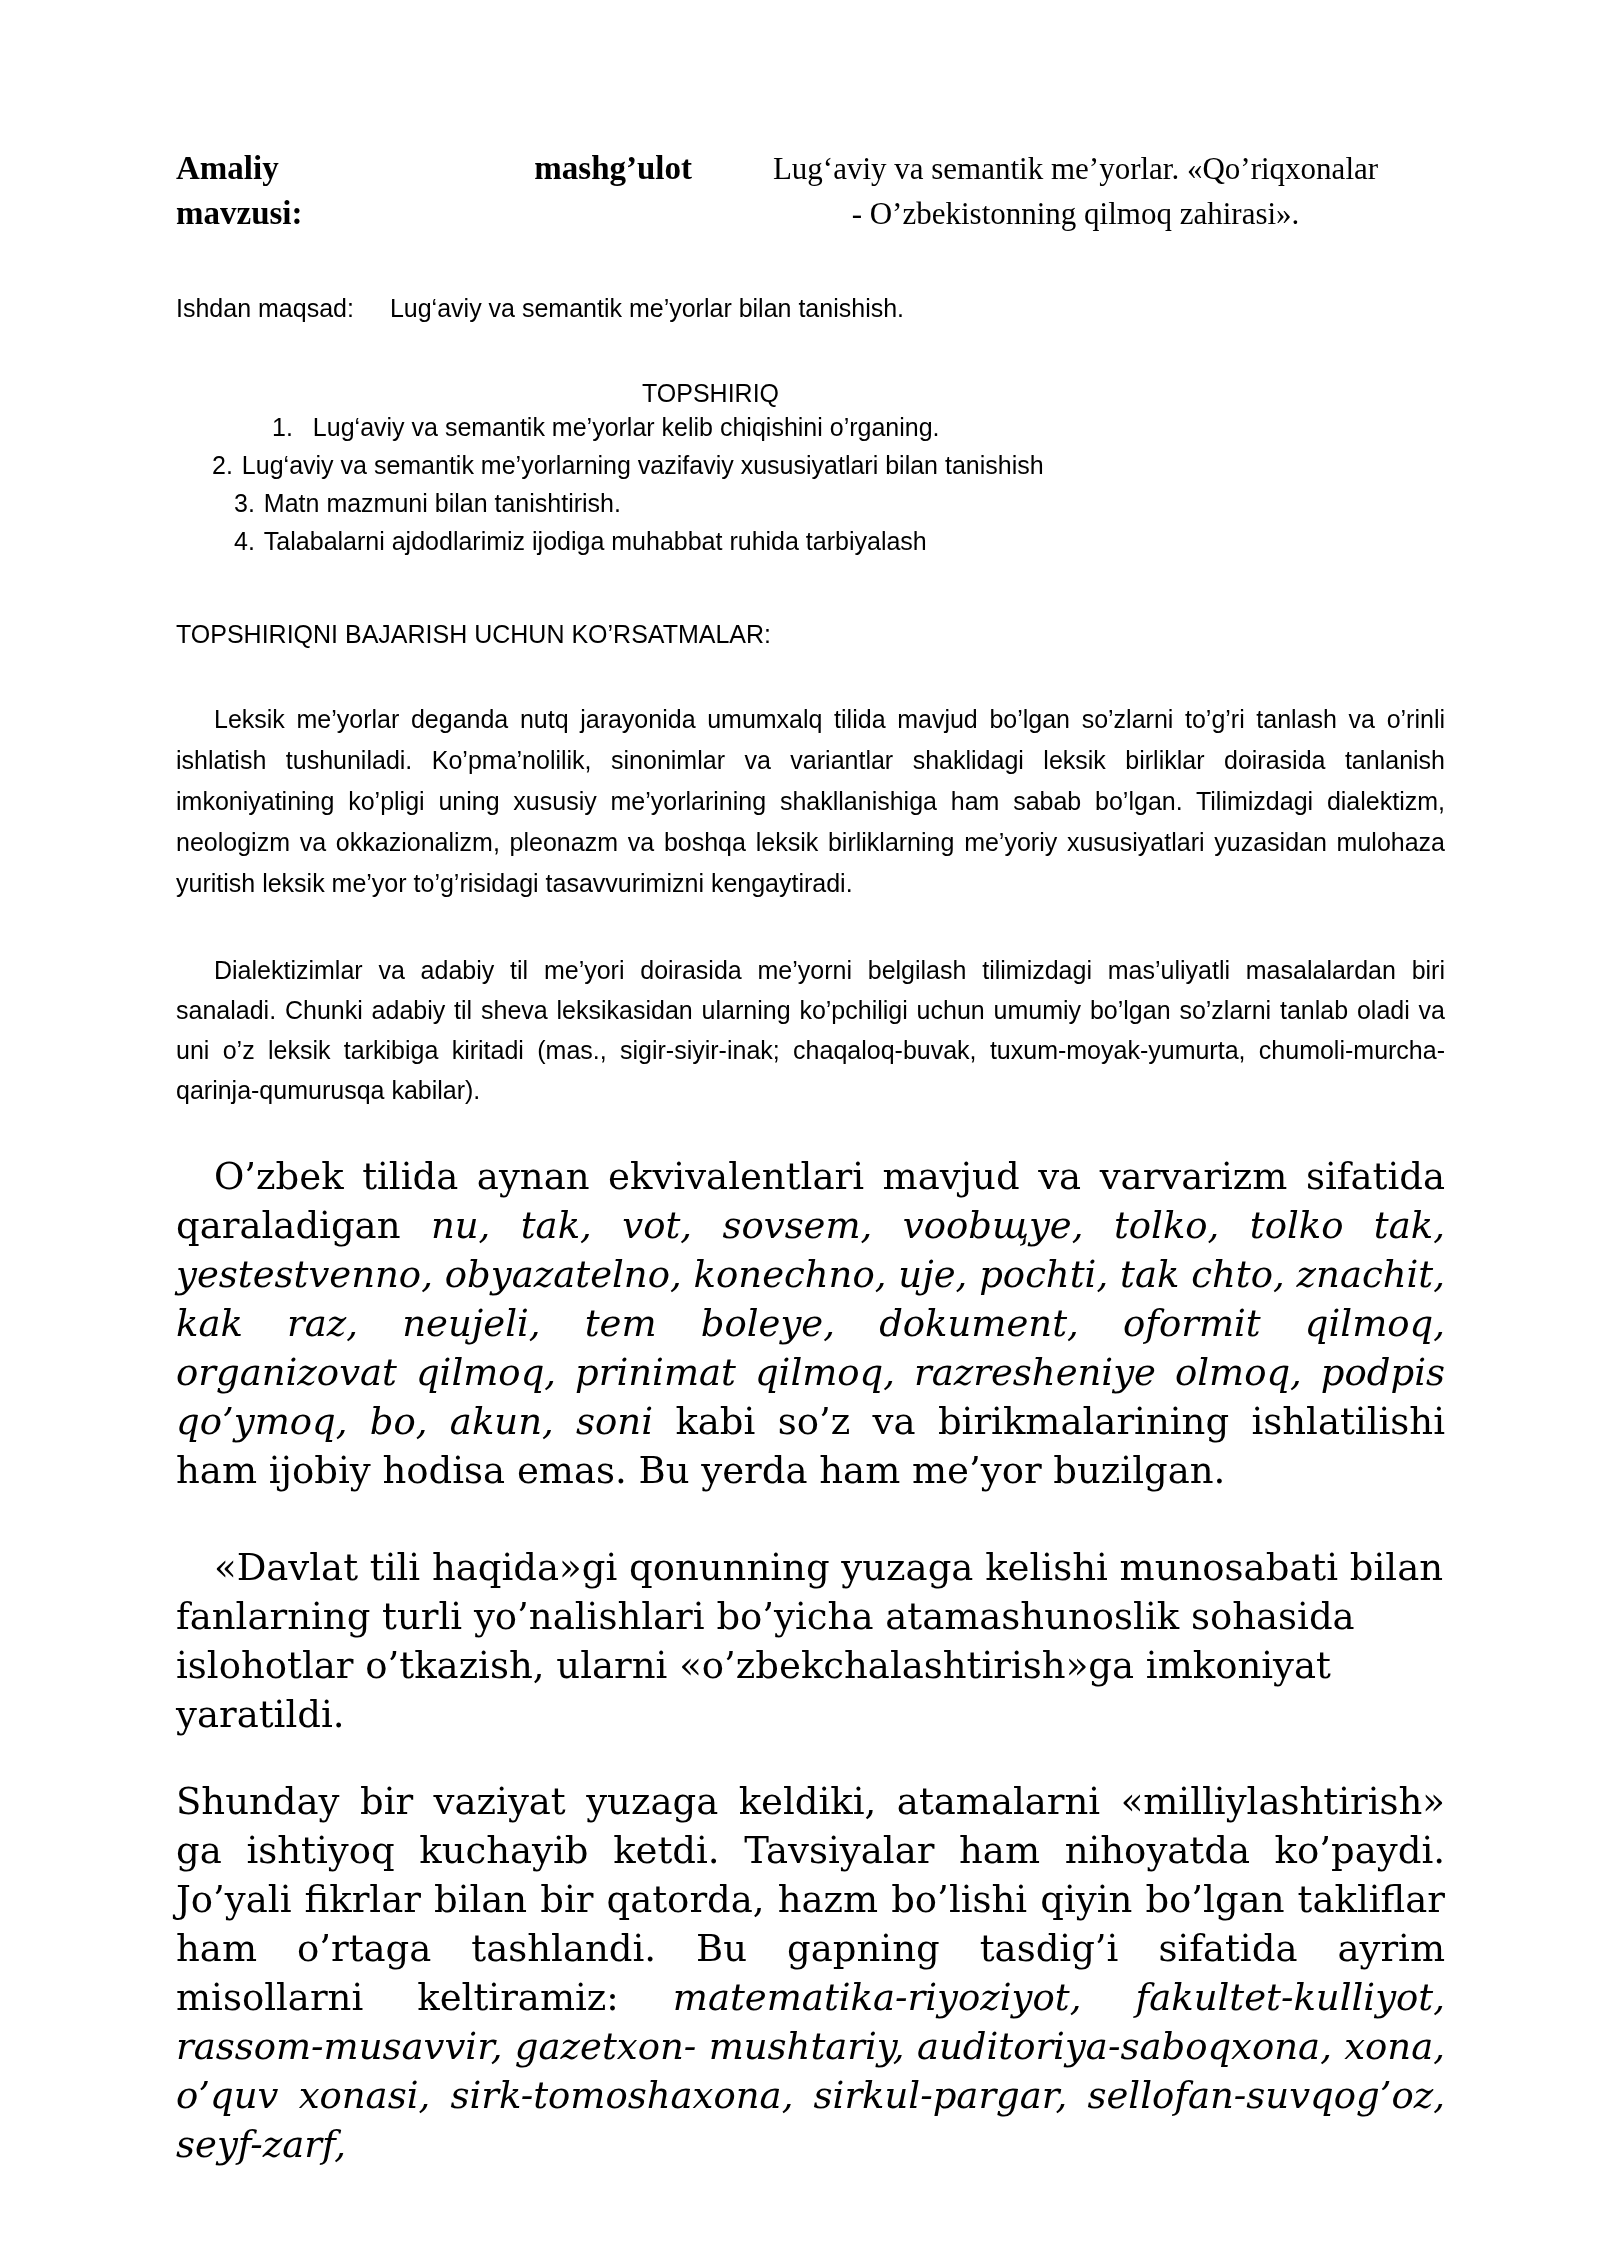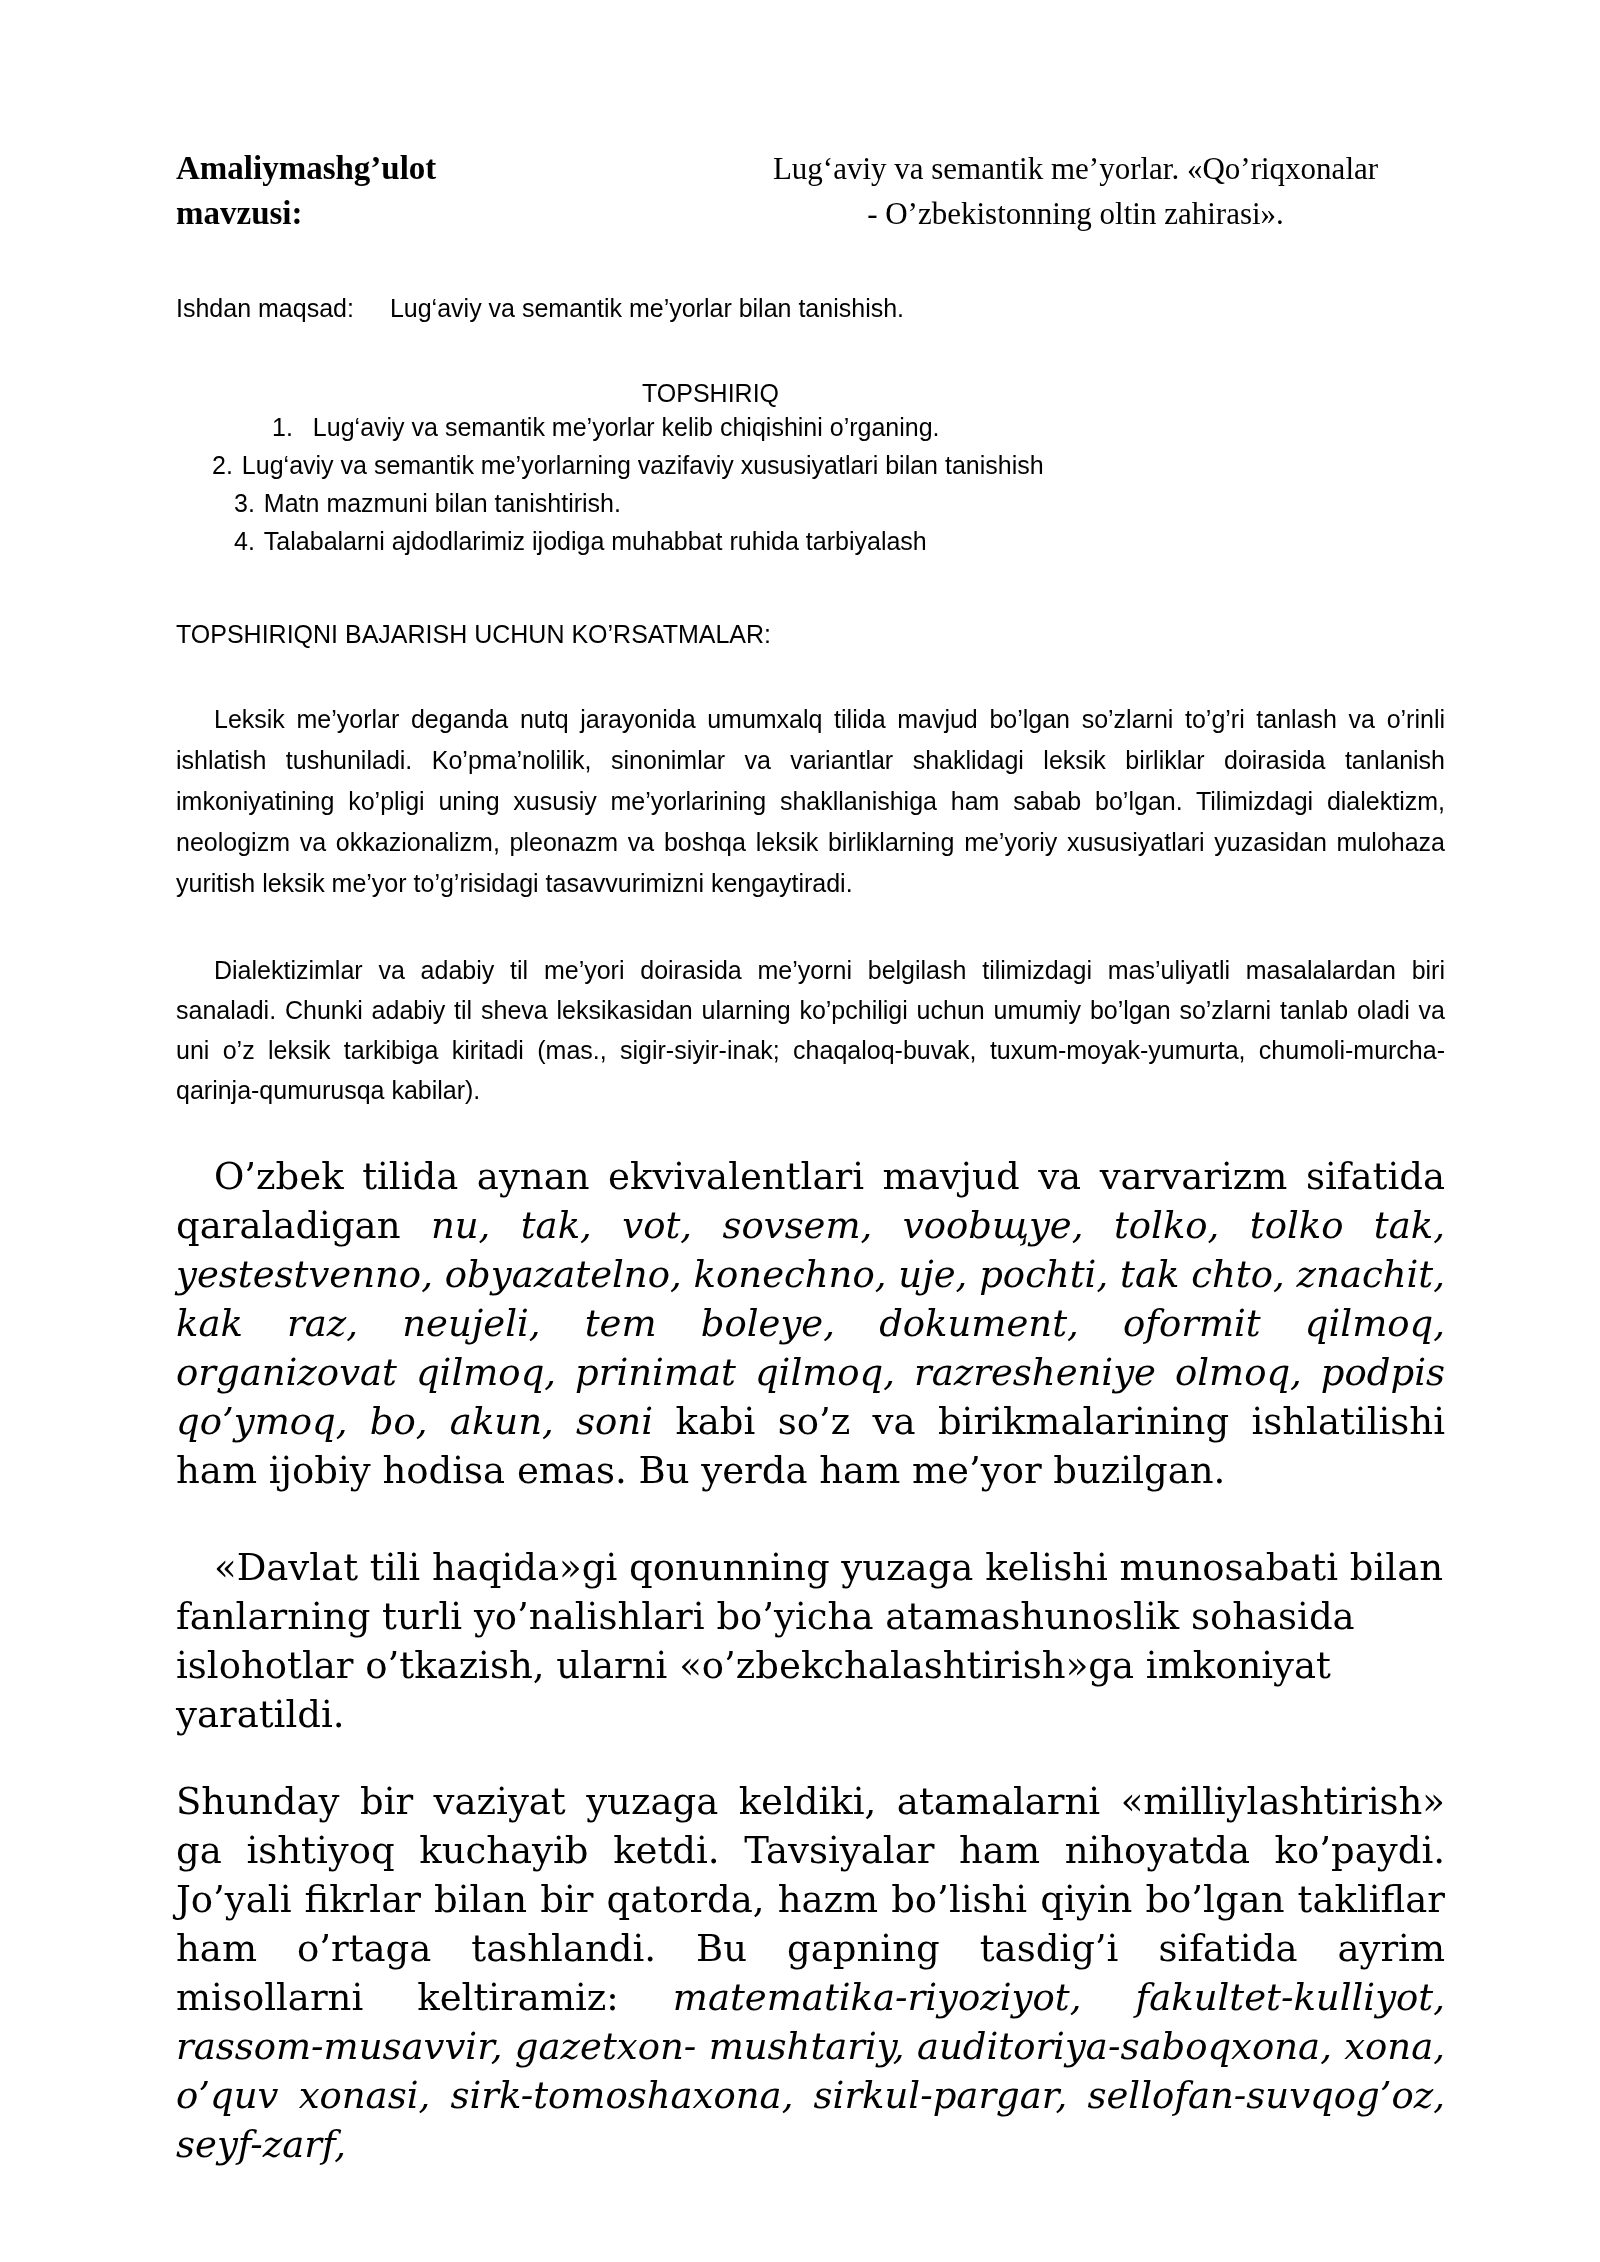--- a/index.html
+++ b/index.html
@@ -6,21 +6,21 @@
   body { width:1600px; height:2262px; overflow:hidden; color:#000; }
   .doc {
     box-sizing:border-box;
     width:1600px; height:2262px;
     padding:146px 155px 0 176px;
     font-family:"Liberation Sans", sans-serif;
   }
   
   .header { display:flex; font-family:"Liberation Serif", serif; font-size:33px; line-height:45px; }
   .header-label { width:520px; font-weight:bold; flex-shrink:0; }
-  .label-row1 { display:flex; justify-content:flex-start; padding-right:4px; }
+  .label-row1 { display:flex; justify-content:space-between; padding-right:4px; }
   .header-title { flex:1; text-align:center; font-weight:normal; font-size:31px; padding-left:10px; }
   .title-line { white-space:nowrap; }
   
   .purpose { margin-top:58px; font-size:25px; }
   .purpose-label { margin-right:36px; }
   
   .tasks-heading { margin-top:56px; font-size:25px; text-align:center; padding-right:200px; }
   .task-item { font-size:25px; line-height:38px; }
   .task-item .num { margin-right:9px; }
   .ti-1 { padding-left:96px; } .ti-1 .num { margin-right:20px; }
@@ -48,21 +48,21 @@
   <div class="header">
     <div class="header-label">
       <div class="label-row1">
         <span>Amaliy</span>
         <span>mashg’ulot</span>
       </div>
       <div>mavzusi:</div>
     </div>
     <div class="header-title">
       <div class="title-line">Lug‘aviy va semantik me’yorlar.  «Qo’riqxonalar</div>
-      <div class="title-line">- O’zbekistonning oltin zahirasi».</div>
+      <div class="title-line">- O’zbekistonning qilmoq zahirasi».</div>
     </div>
   </div>
 
   <div class="purpose">
     <span class="purpose-label">Ishdan maqsad:</span><span>Lug‘aviy va semantik me’yorlar bilan  tanishish.</span>
   </div>
 
   <div class="tasks-heading">TOPSHIRIQ</div>
 
   <div class="task-list">

